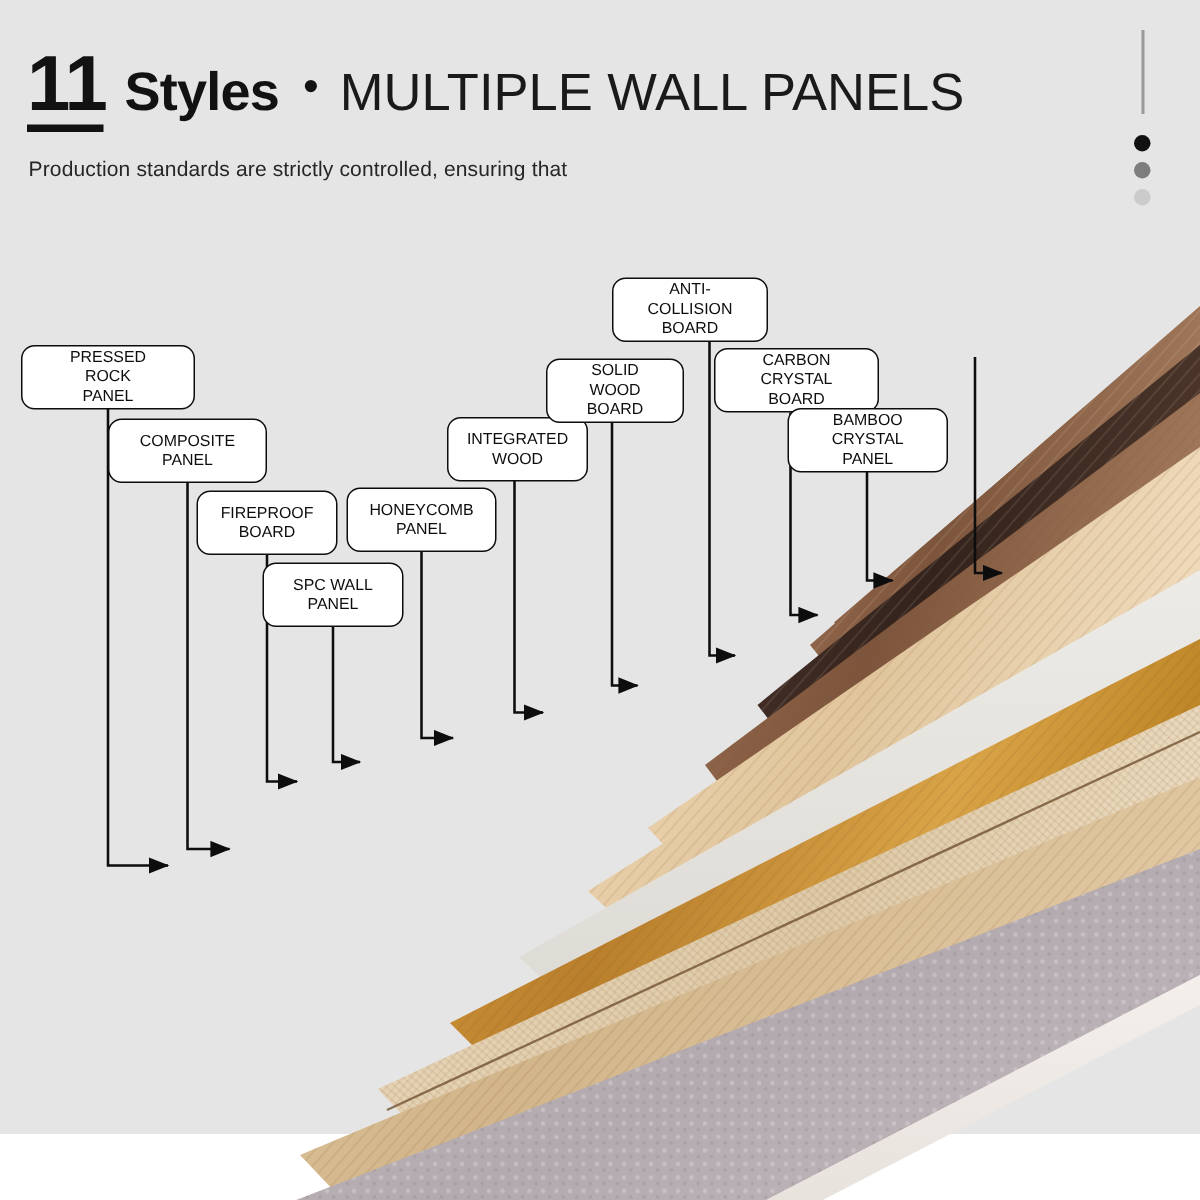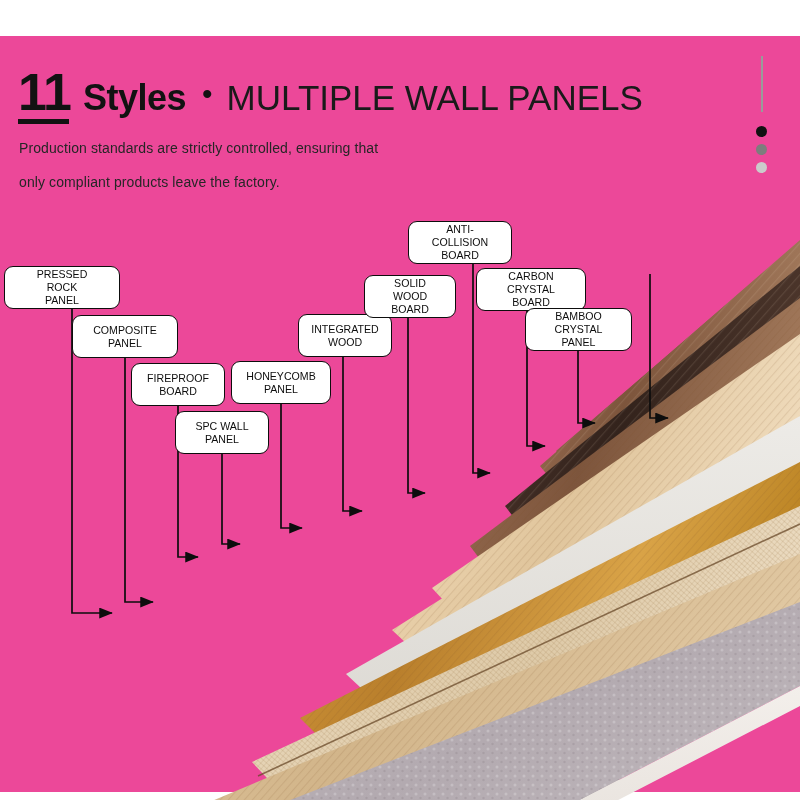--- a/index.html
+++ b/index.html
@@ -2,21 +2,21 @@
 <html><head>
 <meta charset="utf-8">
 <style>
   * { box-sizing: border-box; margin: 0; padding: 0; }
   html, body {
     width: 800px; height: 800px;
     background: #ffffff;
     font-family: "Liberation Sans", sans-serif;
     overflow: hidden;
   }
-  #page { position: relative; width: 800px; height: 756px; background:#ec4899;margin-top:36px; }
+  #page { position: relative; width: 800px; height: 756px; background:#e5e5e5; }
 
   
   .header { position: absolute; left: 0; top: 0; width: 800px; height: 180px; }
   .title-row {
     position: absolute; left: 18px; top: 30px;
     display: flex; align-items: baseline; white-space: nowrap;
   }
   .num-wrap { position: relative; display: inline-block; padding-bottom: 6px; }
   .num {
     font-size: 52px; font-weight: 900; letter-spacing: -1px;
@@ -83,21 +83,20 @@
       <span class="num-wrap">
         <span class="num">11</span>
         <span class="num-underline"></span>
       </span>
       <span class="styles">Styles</span>
       <span class="dot-sep">•</span>
       <span class="subtitle-big">MULTIPLE WALL PANELS</span>
     </div>
 
     <div class="lead l1">Production standards are strictly controlled, ensuring that</div>
-    <div class="lead l2">only compliant products leave the factory.</div>
 
     <div class="rail">
       <div class="rail-line"></div>
       <div class="rail-dot d1"></div>
       <div class="rail-dot d2"></div>
       <div class="rail-dot d3"></div>
     </div>
   </div>
 
   <div class="art">
@@ -311,21 +310,21 @@
       <path d="M281,366 L281,492 L302,492"></path>
       <path d="M343,320 L343,475 L362,475"></path>
       <path d="M408,281 L408,457 L425,457"></path>
       <path d="M473,227 L473,437 L490,437"></path>
       <path d="M527,275 L527,410 L545,410"></path>
       <path d="M578,310 L578,387 L595,387"></path>
       <path d="M650,238 L650,382 L668,382"></path>
     </g>
   </svg>
 
-  <div class="callout" style="left:4px;  top:230px; width:116px; height:43px;">PRESSED ROCK
+  <div class="callout" style="left:14px;  top:230px; width:116px; height:43px;">PRESSED ROCK
 PANEL</div>
 
   <div class="callout" style="left:72px;  top:279px; width:106px; height:43px;">COMPOSITE
 PANEL</div>
 
   <div class="callout" style="left:131px; top:327px; width:94px;  height:43px;">FIREPROOF
 BOARD</div>
 
   <div class="callout" style="left:175px; top:375px; width:94px;  height:43px;">SPC WALL
 PANEL</div>

